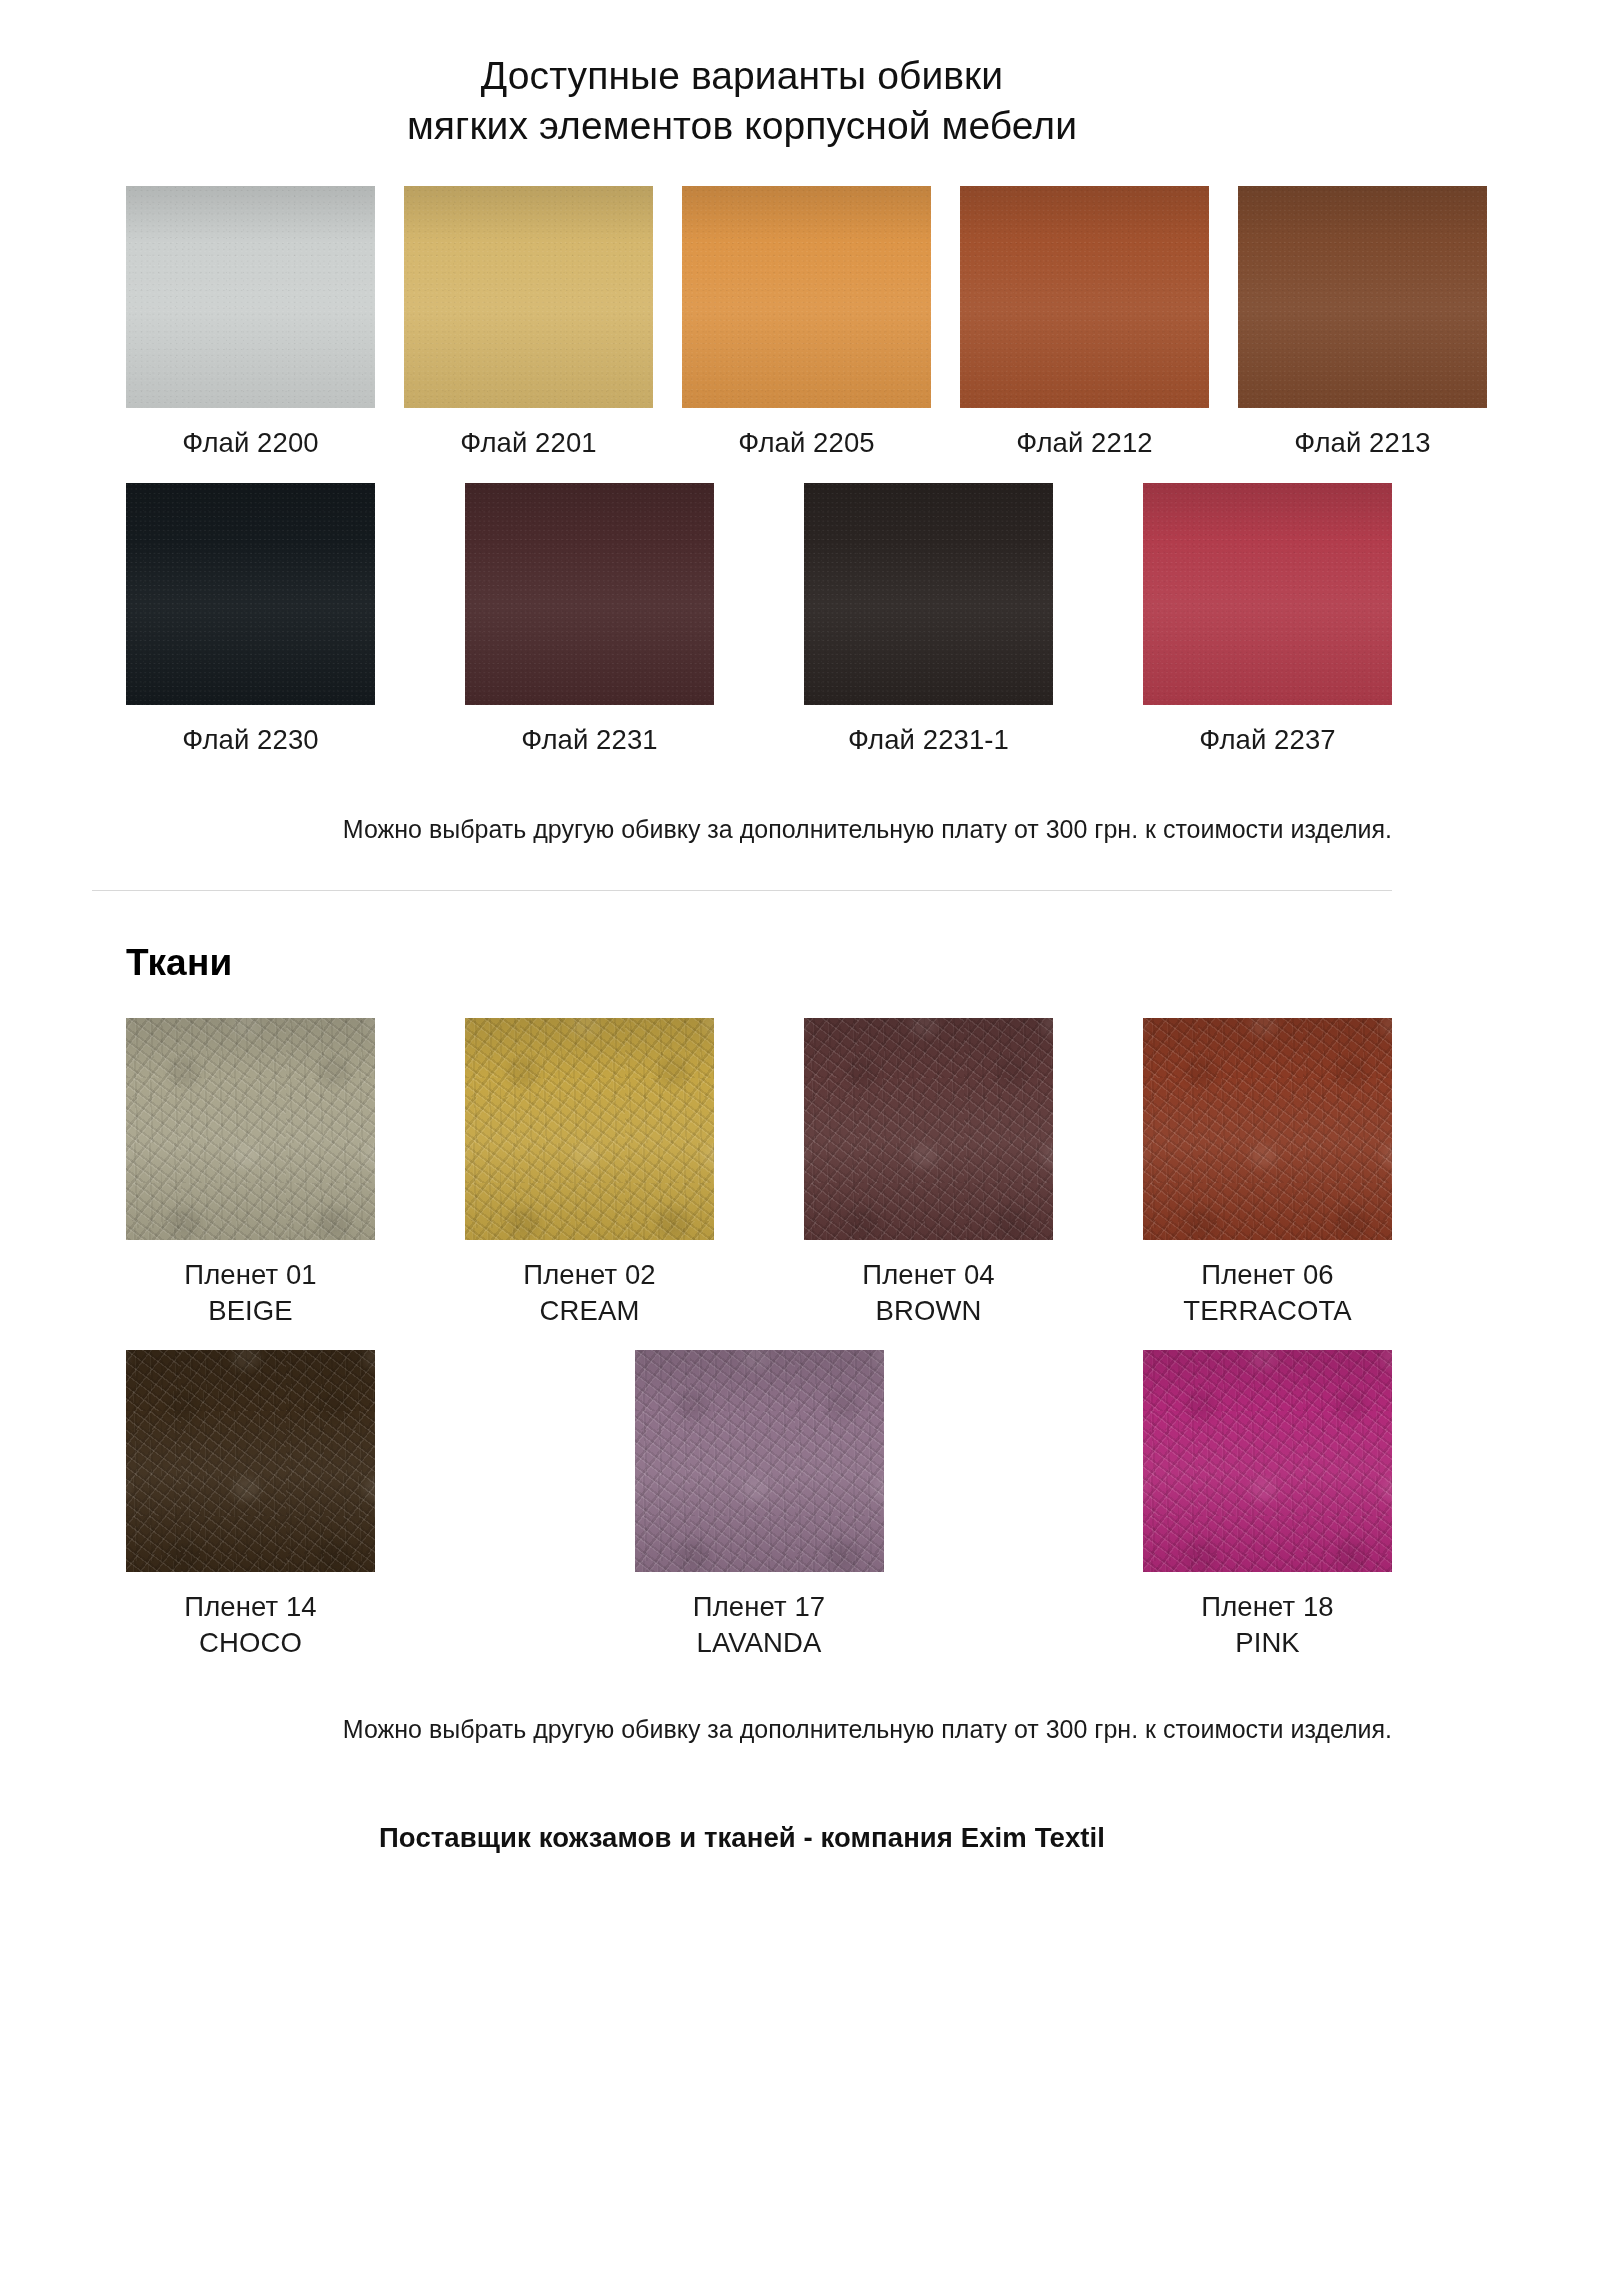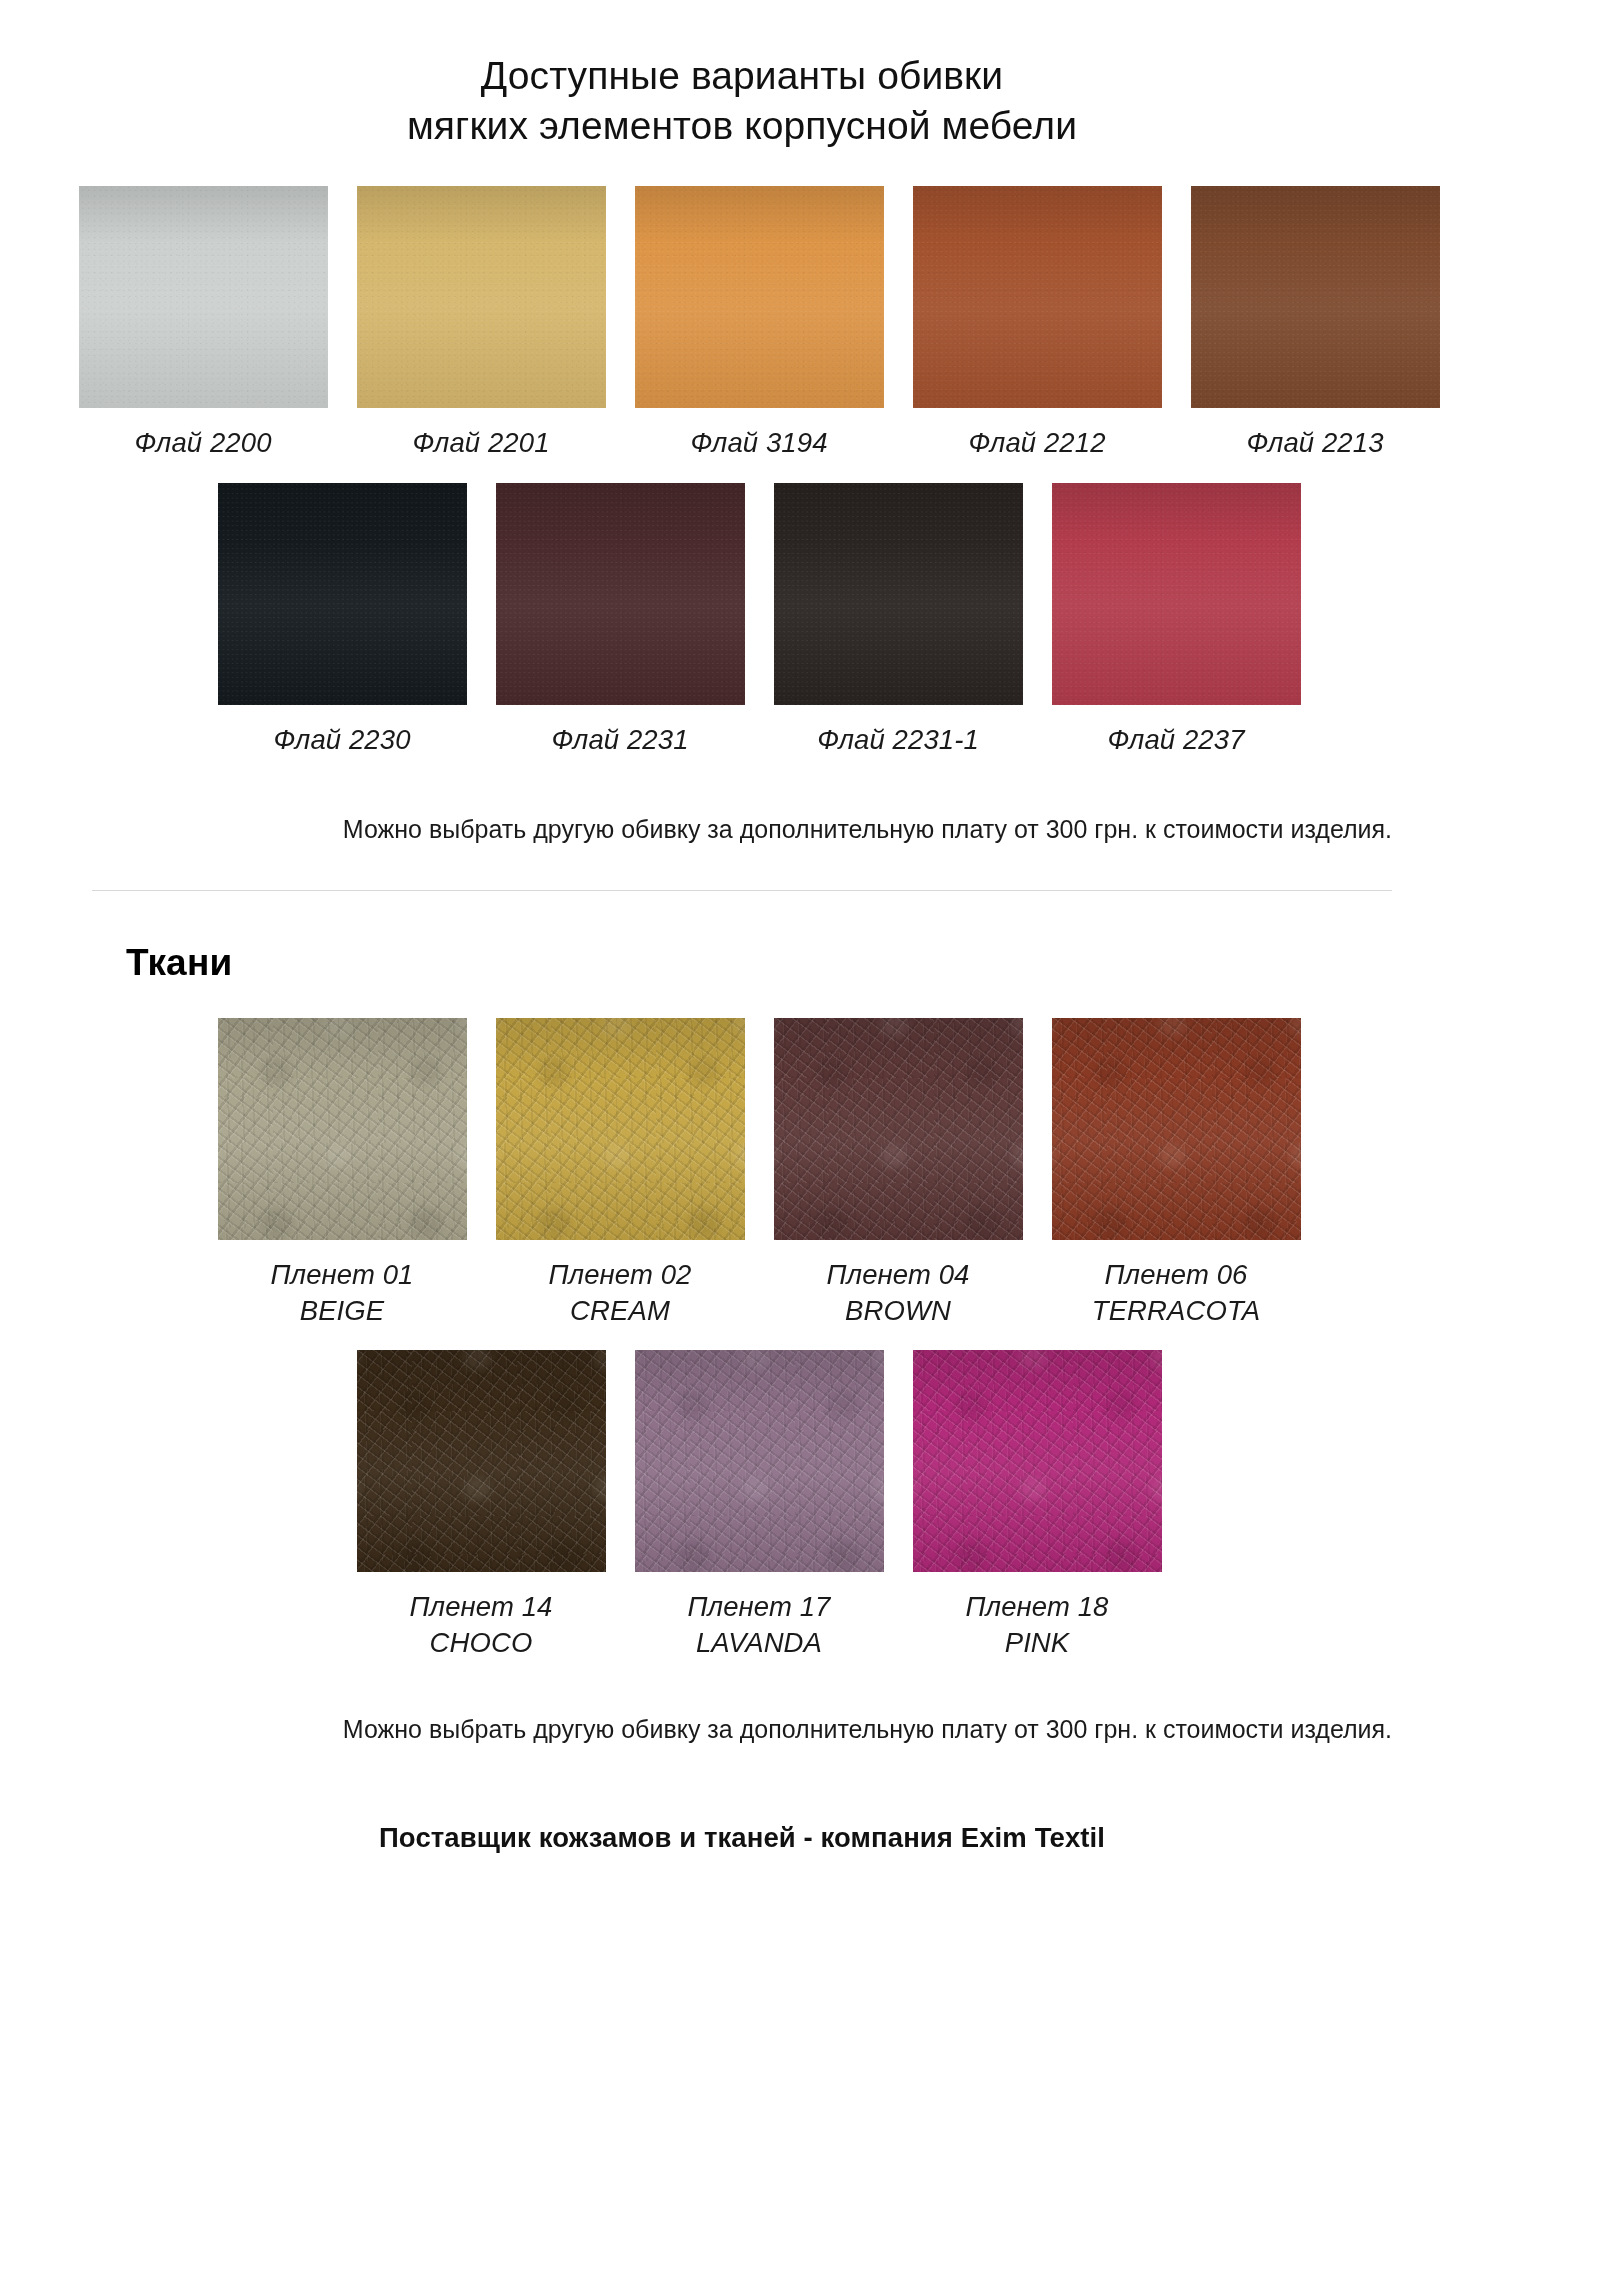--- a/index.html
+++ b/index.html
@@ -46,24 +46,23 @@
     font-weight: bold;
     color: #000000;
     letter-spacing: 0.2px;
   }
   #leather-section .section-heading { padding-top: 65px; padding-left: 34px; }
   #fabric-section  .section-heading { padding-top: 51px;  padding-left: 34px; }
 
   
   .swatch-row {
     display: flex;
-    justify-content: center;
+    justify-content: space-between;
     gap: 29px;
     padding-left: 34px;
-    font-style: italic;
   }
   #leather-row-1 { margin-top: 35px; }
   #leather-row-2 { margin-top: 22px; }
   #fabric-row-1  { margin-top: 34px; }
   #fabric-row-2  { margin-top: 22px; }
 
   .swatch-cell {
     width: 249px;
     display: flex;
     flex-direction: column;
@@ -178,21 +177,21 @@
         <div class="swatch-cell">
           <div class="swatch-chip" style="background-color: rgb(213, 183, 109);">
             <div class="grain-leather"></div>
           </div>
           <div class="swatch-label">Флай 2201</div>
         </div>
         <div class="swatch-cell">
           <div class="swatch-chip" style="background-color: rgb(221, 149, 71);">
             <div class="grain-leather"></div>
           </div>
-          <div class="swatch-label">Флай 3194</div>
+          <div class="swatch-label">Флай 2205</div>
         </div>
         <div class="swatch-cell">
           <div class="swatch-chip" style="background-color: rgb(163, 82, 46);">
             <div class="grain-leather"></div>
           </div>
           <div class="swatch-label">Флай 2212</div>
         </div>
         <div class="swatch-cell">
           <div class="swatch-chip" style="background-color: rgb(125, 74, 46);">
             <div class="grain-leather"></div>

